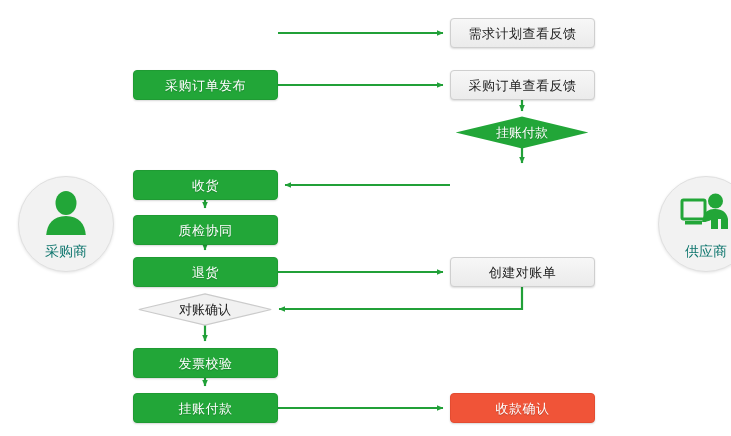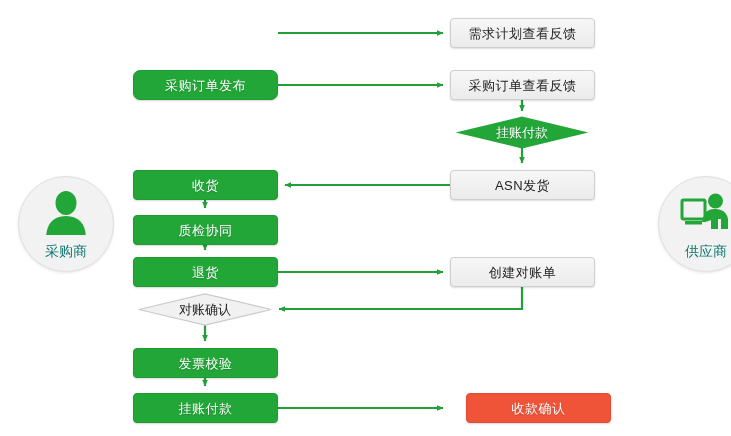--- a/index.html
+++ b/index.html
@@ -138,21 +138,21 @@
       <path d="M5,30 L22,30 L22,33.5 L5,33.5 z" fill="#22a638"></path>
 
       <circle cx="35.5" cy="10" r="7.5" fill="#22a638"></circle>
 
       <path d="M24,24 C26,19 31,18 35.5,18 C42,18 47,21.5 48,28 L48,38 L41,38 L41,28 L38,28 L38,38 L31,38 L31,29 C29,30 25,31.5 22,31 z" fill="#22a638"></path>
     </svg>
     <div class="rlabel">供应商</div>
   </div>
 
 
-  <div class="node green" style="left:133px;top:70px;width:145px;height:30px;border-radius:7px;">采购订单发布</div>
+  <div class="node green" style="left:133px;top:70px;width:145px;height:30px;">采购订单发布</div>
 
   <div class="node green" style="left:133px;top:170px;width:145px;height:30px;">收货</div>
 
   <div class="node green" style="left:133px;top:215px;width:145px;height:30px;">质检协同</div>
 
   <div class="node green" style="left:133px;top:257px;width:145px;height:30px;">退货</div>
 
   <div class="diamond grey" style="left:138px;top:293px;width:134px;height:33px;">
     <svg class="shape" viewBox="0 0 134 33" preserveAspectRatio="none">
       <polygon points="67,0.8 133.2,16.5 67,32.2 0.8,16.5" fill="#f1f1f1" stroke="#cbcbcb" stroke-width="1.2"></polygon>
@@ -168,19 +168,18 @@
 
   <div class="node grey" style="left:450px;top:70px;width:145px;height:30px;">采购订单查看反馈</div>
 
   <div class="diamond green" style="left:455px;top:116px;width:134px;height:33px;">
     <svg class="shape" viewBox="0 0 134 33" preserveAspectRatio="none">
       <polygon points="67,0.6 133.4,16.5 67,32.4 0.6,16.5" fill="#22a638"></polygon>
     </svg>
     <span class="dlabel">挂账付款</span>
   </div>
 
-  <div class="node grey" style="left:450px;top:170px;width:145px;height:30px;">ASN发货</div>
 
   <div class="node grey" style="left:450px;top:257px;width:145px;height:30px;">创建对账单</div>
 
-  <div class="node orange" style="left:450px;top:393px;width:145px;height:30px;margin-left:16px;">收款确认</div>
+  <div class="node orange" style="left:450px;top:393px;width:145px;height:30px;">收款确认</div>
 
 </div>
 
 </body></html>

